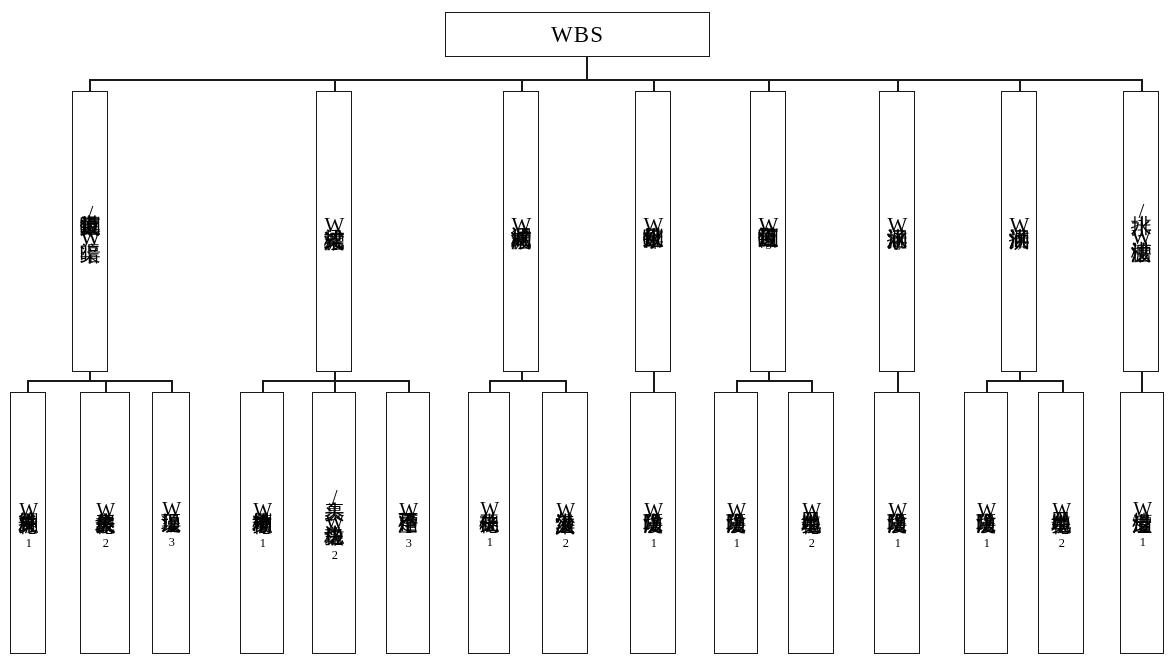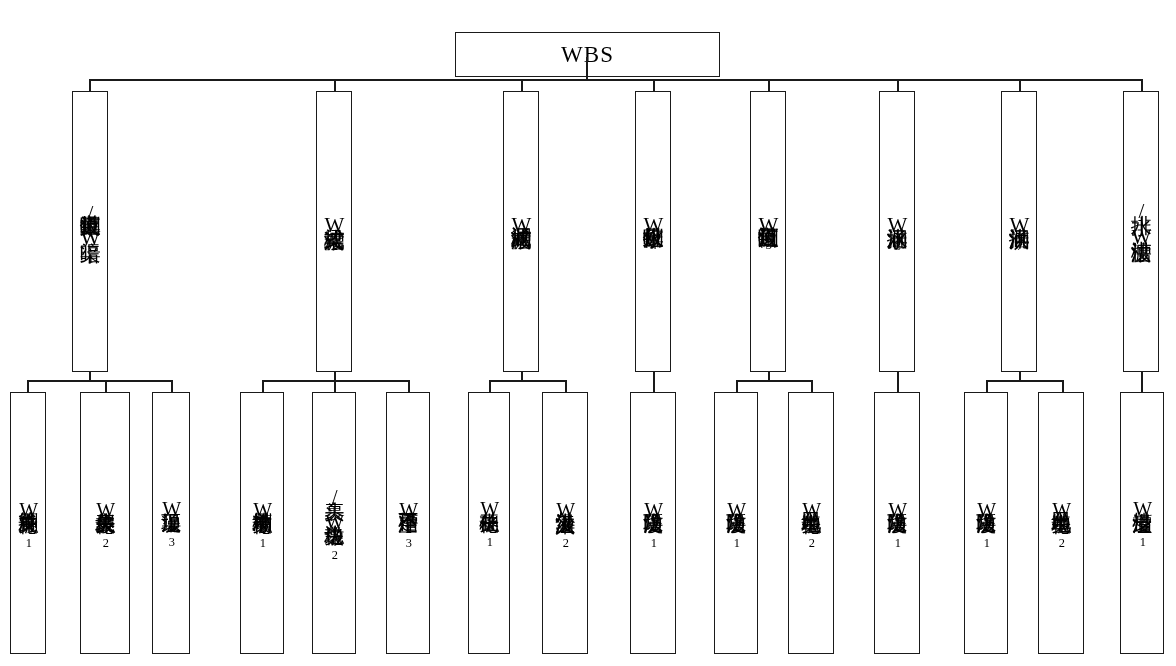--- a/index.html
+++ b/index.html
@@ -67,21 +67,21 @@
     background: #1a1a1a;
   }
   .line.h { height: 1.5px; }
   .line.v { width: 1.5px; }
 </style>
 </head>
 <body>
 
 <div id="canvas">
 
-  <div class="node root" style="left:455px; top:12px; width:265px; height:45px;margin-top:20px;">
+  <div class="node root" style="left:445px; top:12px; width:265px; height:45px;">
     <span class="label">WBS</span>
   </div>
 
   <div class="line v" style="left:586px; top:57px; height:22px;"></div>
 
   <div class="line h" style="left:89px; top:79px; width:1052px;"></div>
 
   <div class="line v" style="left:89px; top:79px; height:12px;"></div>
   <div class="line v" style="left:334px; top:79px; height:12px;"></div>
   <div class="line v" style="left:521px; top:79px; height:12px;"></div>

